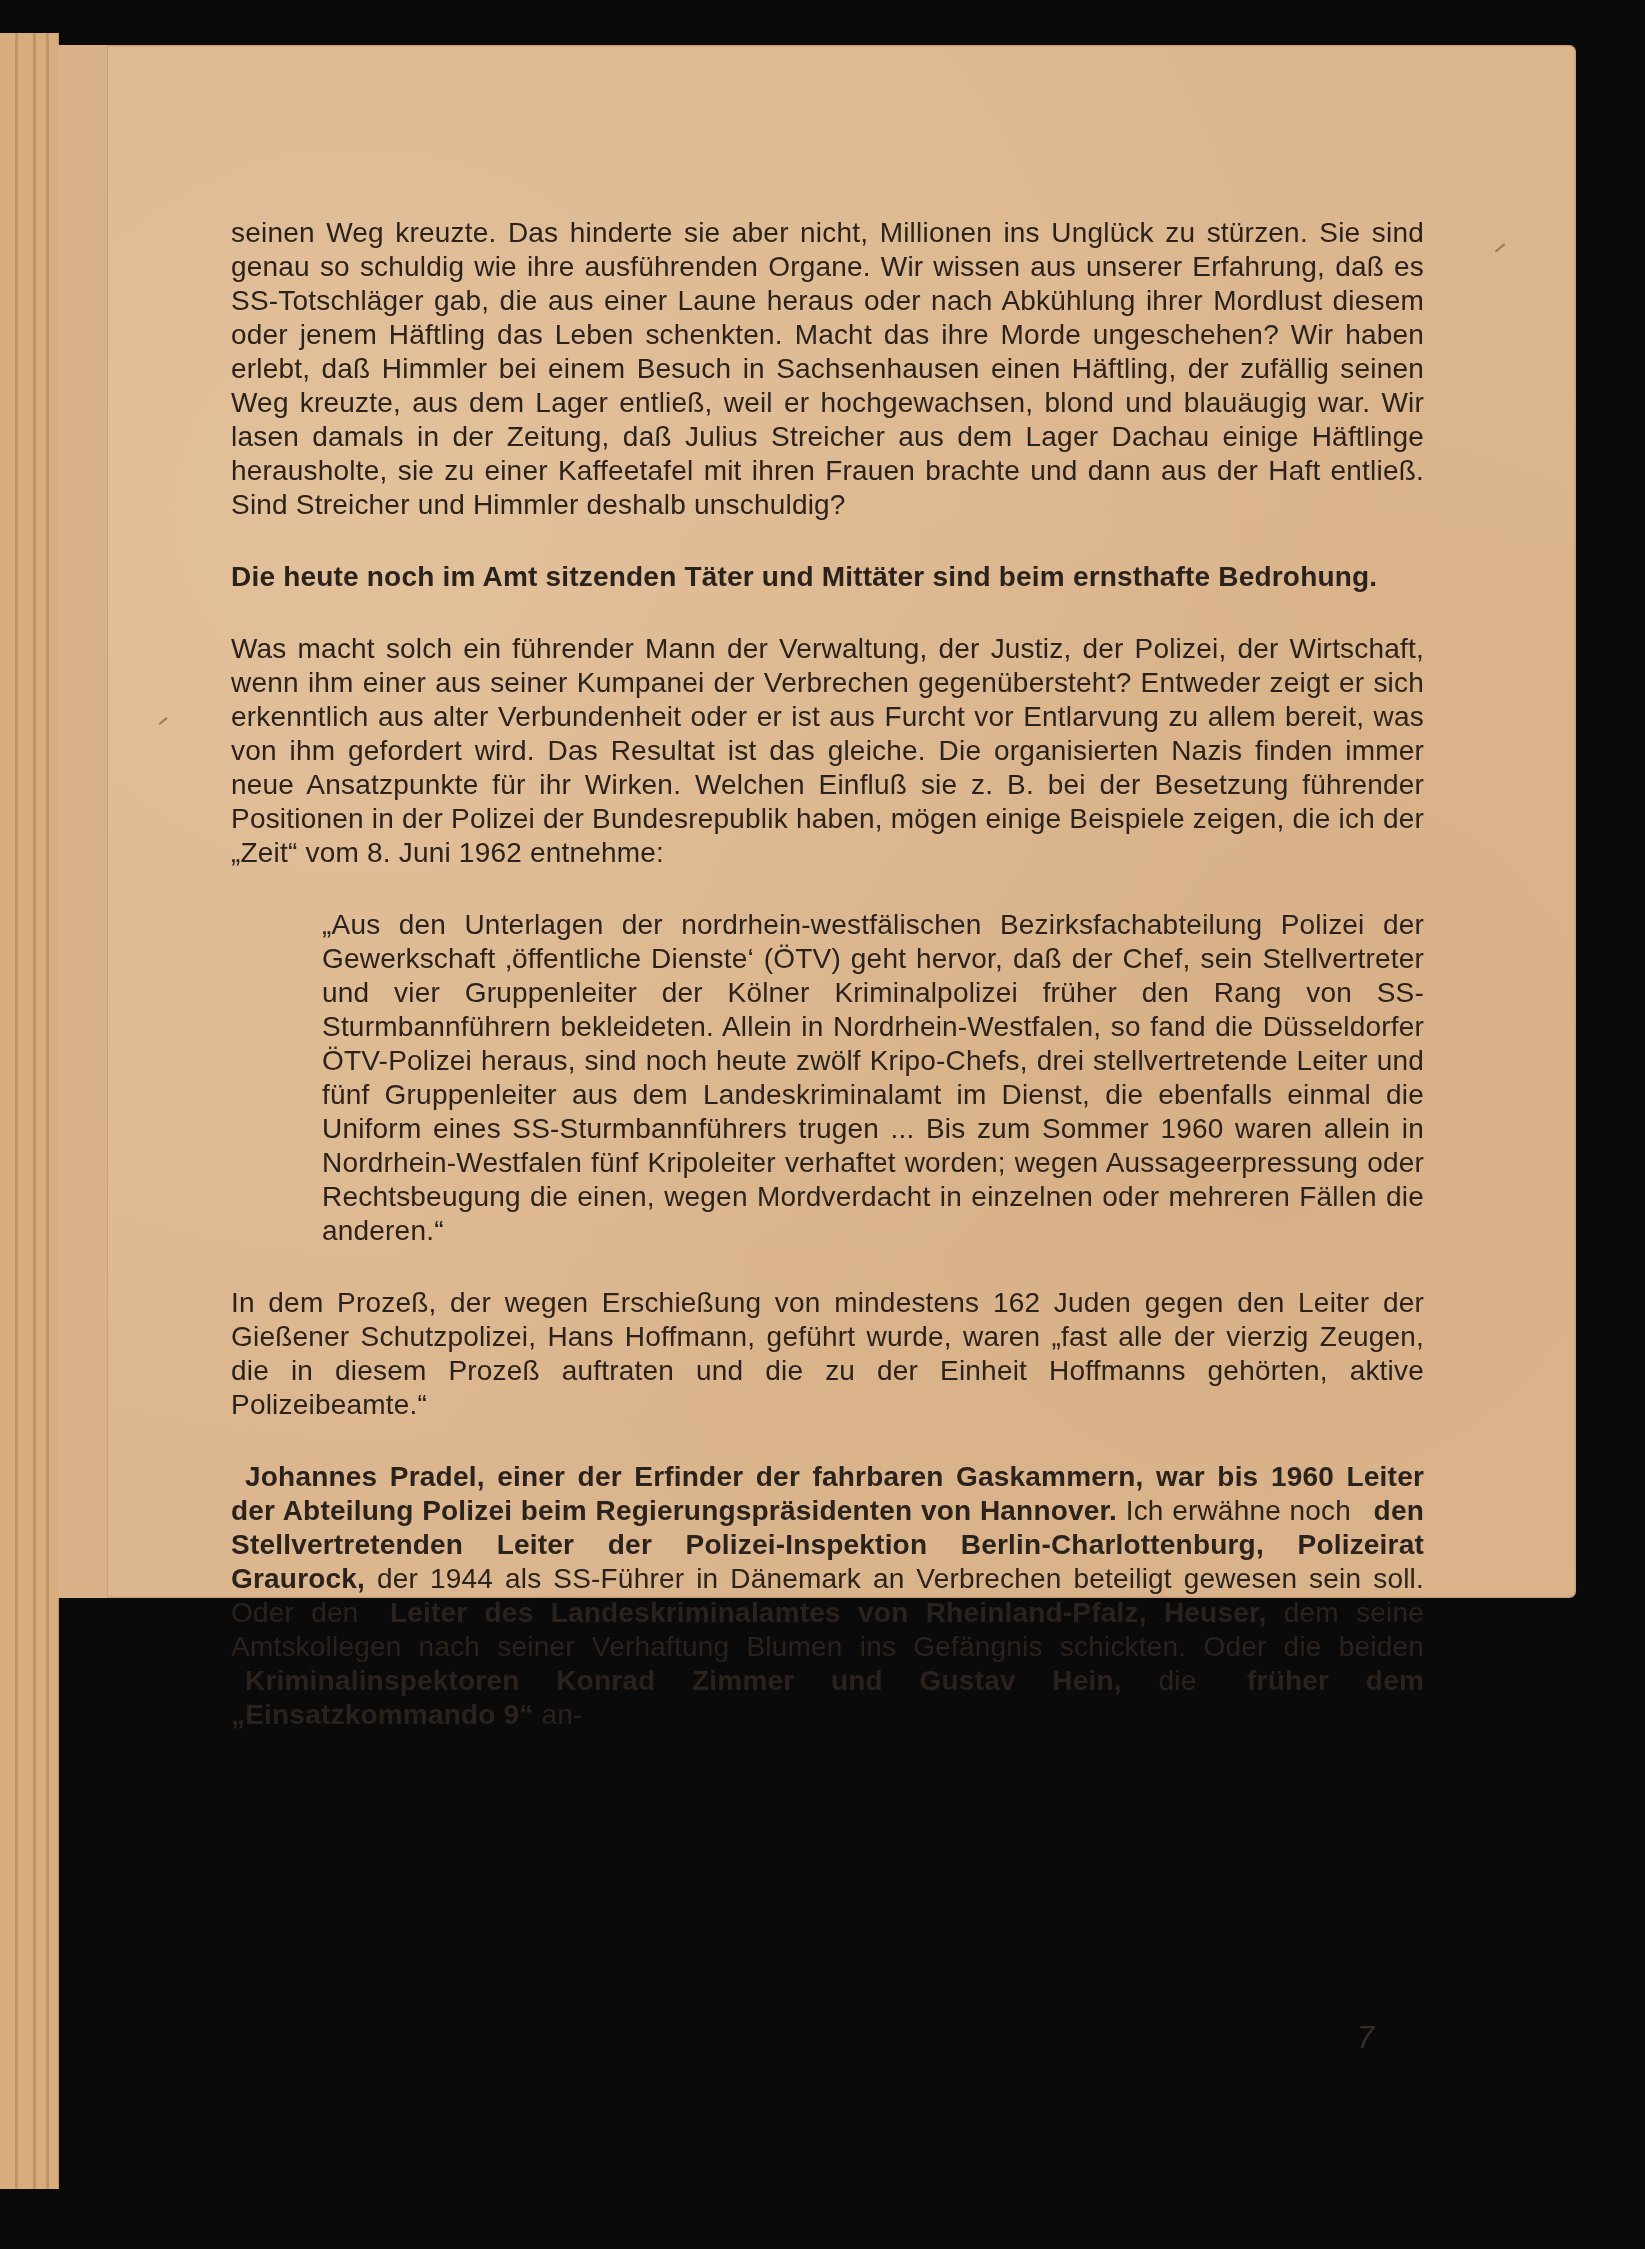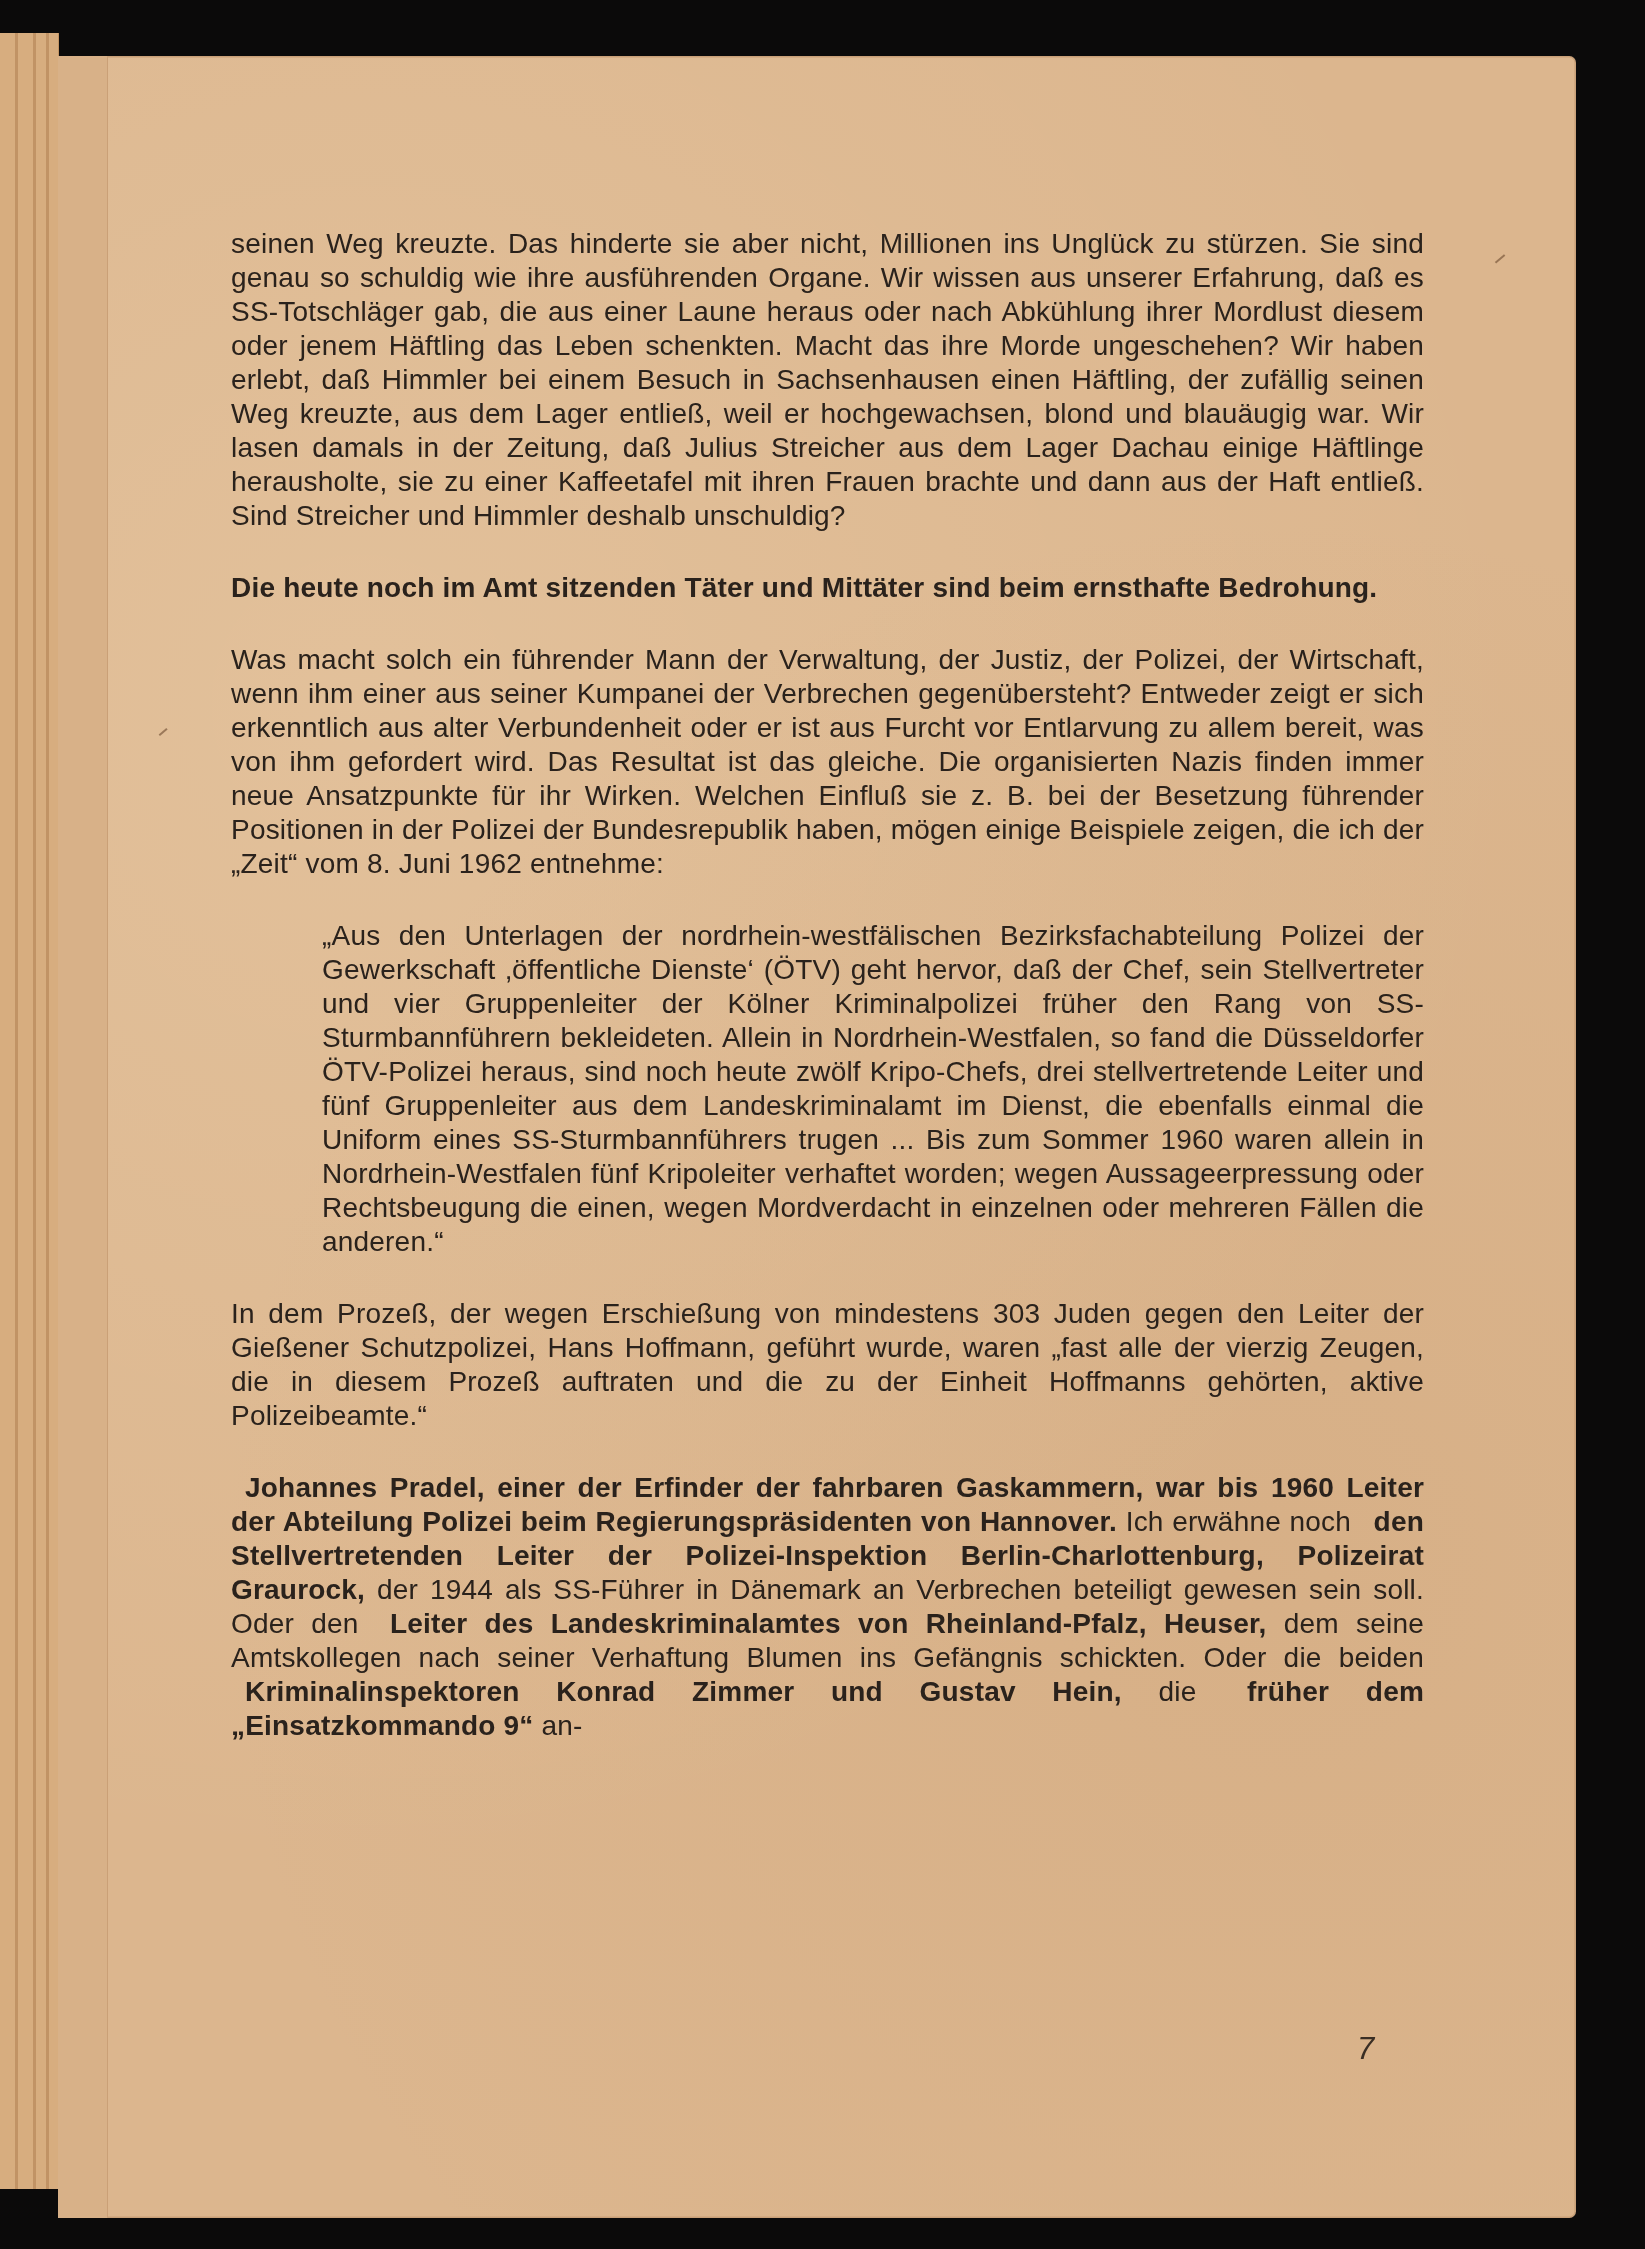--- a/index.html
+++ b/index.html
@@ -9,22 +9,22 @@
     position: relative; overflow: hidden;
     font-family: "DejaVu Sans", sans-serif;
   }
   .left-spine {
     position: absolute; left: 0; top: 33px; width: 58px; height: 2156px;
     background: #d7ad7f;
     border-right: 1.6px solid #c29464;
   }
   .spine-line { position: absolute; top: 0; bottom: 0; width: 2.5px; background: #b8875a; opacity: .7; }
   .page {
-    position: absolute; left: 58px; top: 56px;
-    width: 1518px; height: 2162px;
+    position: absolute; left: 58px; top: 45px;
+    width: 1518px; height: 1553px;
     background: #dcb68e;
     background-image:
       radial-gradient(circle at 20% 30%, rgba(255,240,210,.18), transparent 60%),
       radial-gradient(circle at 80% 70%, rgba(170,120,70,.10), transparent 55%);
     border-radius: 0 6.6px 6.6px 0;
     box-shadow: inset 0 0 0 1.6px #c9a078;
   }
   .page-inner { position: absolute; left: 0; top: 0; width: 100%; height: 100%; }
   .gutter { position: absolute; left: 0; top: 0; bottom: 0; width: 49px; border-right: 1.6px solid #caa077; background: #d8b188; }
   .text-block {
@@ -61,21 +61,21 @@
     <div class="gutter"></div>
 
     <div class="speck" style="left:1436px;top:202px;width:11.5px;height:1.6px"></div>
     <div class="speck" style="left:100px;top:675px;width:10px;height:1.6px"></div>
 
     <div class="text-block">
       <p class="para">seinen Weg kreuzte. Das hinderte sie aber nicht, Millionen ins Unglück zu stürzen. Sie sind genau so schuldig wie ihre ausführenden Organe. Wir wissen aus unserer Erfahrung, daß es SS-Totschläger gab, die aus einer Laune heraus oder nach Abkühlung ihrer Mordlust diesem oder jenem Häftling das Leben schenkten. Macht das ihre Morde ungeschehen? Wir haben erlebt, daß Himmler bei einem Besuch in Sachsenhausen einen Häftling, der zufällig seinen Weg kreuzte, aus dem Lager entließ, weil er hochgewachsen, blond und blauäugig war. Wir lasen damals in der Zeitung, daß Julius Streicher aus dem Lager Dachau einige Häftlinge herausholte, sie zu einer Kaffeetafel mit ihren Frauen brachte und dann aus der Haft entließ. Sind Streicher und Himmler deshalb unschuldig?</p>
       <p class="heading">Die heute noch im Amt sitzenden Täter und Mittäter sind beim ernsthafte Bedrohung.</p>
       <p class="para">Was macht solch ein führender Mann der Verwaltung, der Justiz, der Polizei, der Wirtschaft, wenn ihm einer aus seiner Kumpanei der Verbrechen gegenübersteht? Entweder zeigt er sich erkenntlich aus alter Verbundenheit oder er ist aus Furcht vor Entlarvung zu allem bereit, was von ihm gefordert wird. Das Resultat ist das gleiche. Die organisierten Nazis finden immer neue Ansatzpunkte für ihr Wirken. Welchen Einfluß sie z. B. bei der Besetzung führender Positionen in der Polizei der Bundesrepublik haben, mögen einige Beispiele zeigen, die ich der „Zeit“ vom 8. Juni 1962 entnehme:</p>
       <p class="quote">„Aus den Unterlagen der nordrhein-westfälischen Bezirksfachabteilung Polizei der Gewerkschaft ‚öffentliche Dienste‘ (ÖTV) geht hervor, daß der Chef, sein Stellvertreter und vier Gruppenleiter der Kölner Kriminalpolizei früher den Rang von SS-Sturmbannführern bekleideten. Allein in Nordrhein-Westfalen, so fand die Düsseldorfer ÖTV-Polizei heraus, sind noch heute zwölf Kripo-Chefs, drei stellvertretende Leiter und fünf Gruppenleiter aus dem Landeskriminalamt im Dienst, die ebenfalls einmal die Uniform eines SS-Sturmbannführers trugen ... Bis zum Sommer 1960 waren allein in Nordrhein-Westfalen fünf Kripoleiter verhaftet worden; wegen Aussageerpressung oder Rechtsbeugung die einen, wegen Mordverdacht in einzelnen oder mehreren Fällen die anderen.“</p>
-      <p class="para">In dem Prozeß, der wegen Erschießung von mindestens 303 Juden gegen den Leiter der Gießener Schutzpolizei, Hans Hoffmann, geführt wurde, waren „fast alle der vierzig Zeugen, die in diesem Prozeß auftraten und die zu der Einheit Hoffmanns gehörten, aktive Polizeibeamte.“</p>
+      <p class="para">In dem Prozeß, der wegen Erschießung von mindestens 162 Juden gegen den Leiter der Gießener Schutzpolizei, Hans Hoffmann, geführt wurde, waren „fast alle der vierzig Zeugen, die in diesem Prozeß auftraten und die zu der Einheit Hoffmanns gehörten, aktive Polizeibeamte.“</p>
       <p class="mixed">
         <b>Johannes Pradel, einer der Erfinder der fahrbaren Gaskammern, war bis 1960 Leiter der Abteilung Polizei beim Regierungspräsidenten von Hannover.</b><span> Ich erwähne noch </span><b>den Stellvertretenden Leiter der Polizei-Inspektion Berlin-Charlottenburg, Polizeirat Graurock,</b><span> der 1944 als SS-Führer in Dänemark an Verbrechen beteiligt gewesen sein soll. Oder den </span><b>Leiter des Landeskriminalamtes von Rheinland-Pfalz, Heuser,</b><span> dem seine Amtskollegen nach seiner Verhaftung Blumen ins Gefängnis schickten. Oder die beiden </span><b>Kriminalinspektoren Konrad Zimmer und Gustav Hein,</b><span> die </span><b>früher dem „Einsatzkommando 9“</b><span> an-</span>
       </p>
     </div>
 
     <div class="page-number">7</div>
   </div>
 </div>
 
 

